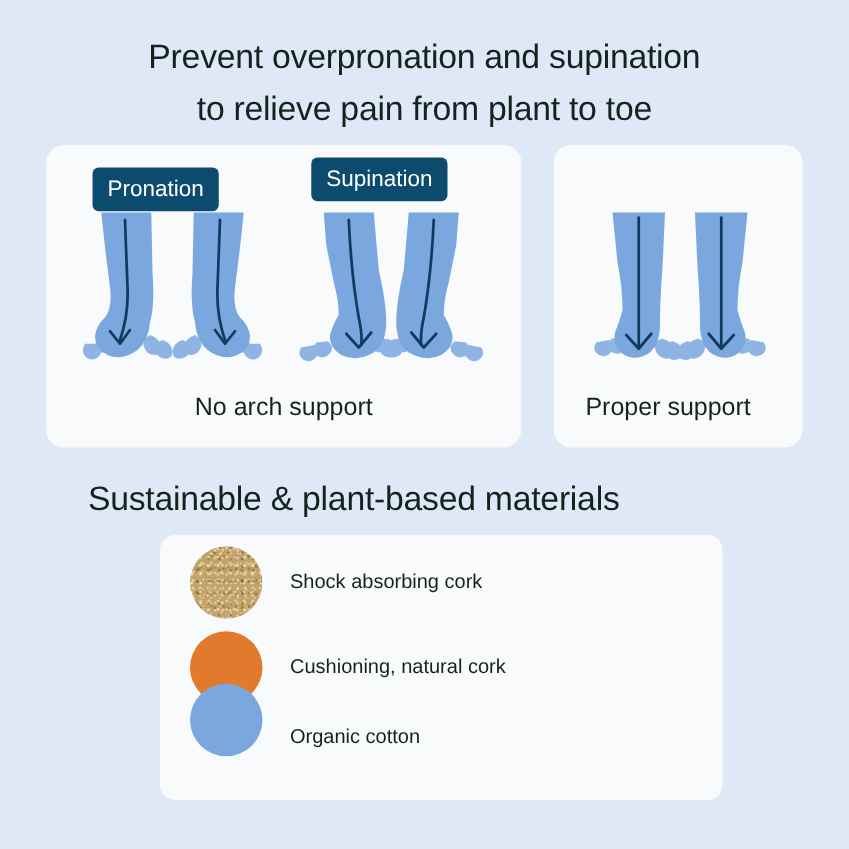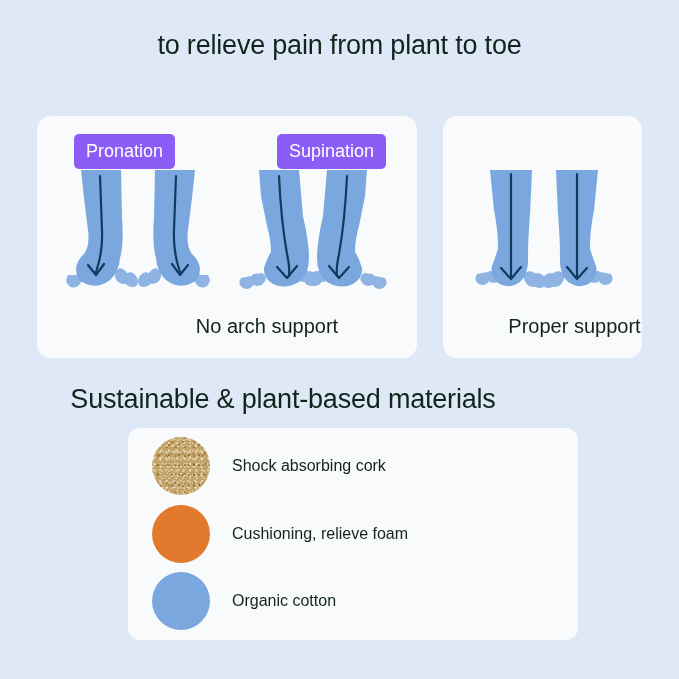--- a/index.html
+++ b/index.html
@@ -66,49 +66,48 @@
     left: 128px;
     top: 428px;
     width: 450px;
     height: 212px;
     border-radius: 12px;
   }
 
   
   .badge {
     position: absolute;
-    background: #8b5cf6;
+    background: #0c4a6e;
     color: #ffffff;
     font-size: 18px;
     line-height: 20px;
     border-radius: 5px;
     padding: 7px 12px 8px 12px;
     white-space: nowrap;
     font-weight: 400;
   }
   #badge-pronation { left: 74px; top: 134px; }
-  #badge-supination { left: 249px; top: 134px; margin-left: 28px; }
+  #badge-supination { left: 249px; top: 126px; }
 
   
   .leg-group {
     position: absolute;
   }
   #legs-pronation { left: 62px; top: 168px; }
   #legs-supination { left: 237px; top: 168px; }
   #legs-proper    { left: 474px; top: 168px; }
 
   
   .caption {
     position: absolute;
     font-size: 20px;
     line-height: 26px;
     color: #12241d;
     text-align: center;
     font-weight: 400;
-    padding-left: 40px;
   }
   #caption-no-support {
     left: 37px;
     top: 313px;
     width: 380px;
   }
   #caption-proper-support {
     left: 443px;
     top: 313px;
     width: 183px;
@@ -116,21 +115,21 @@
 
   
   .material-row {
     position: absolute;
     left: 152px;
     display: flex;
     align-items: center;
   }
   #material-row-0 { top: 437px; }
   #material-row-1 { top: 505px; }
-  #material-row-2 { top: 572px; }
+  #material-row-2 { top: 547px; align-items: flex-end; }
 
   .swatch {
     width: 58px;
     height: 58px;
     border-radius: 50%;
     flex: 0 0 auto;
   }
   .swatch-cork {
     background-color: #c3a367;
     background-image:
@@ -153,20 +152,21 @@
     line-height: 30px;
     color: #12241d;
     white-space: nowrap;
     font-weight: 400;
   }
 </style>
 </head>
 <body>
 
 <div class="headline">
+  <span class="hl-line">Prevent overpronation and supination</span>
   <span class="hl-line">to relieve pain from plant to toe</span>
 </div>
 
 <div class="card" id="card-no-support"></div>
 
 <div class="badge" id="badge-pronation">Pronation</div>
 <div class="badge" id="badge-supination">Supination</div>
 
 <div class="leg-group" id="legs-pronation">
   <svg width="152" height="132" viewBox="0 0 152 132">
@@ -263,19 +263,19 @@
 
 <div class="card" id="card-materials"></div>
 
 <div class="material-row" id="material-row-0">
   <span class="swatch swatch-cork"></span>
   <span class="material-label">Shock absorbing cork</span>
 </div>
 
 <div class="material-row" id="material-row-1">
   <span class="swatch swatch-foam"></span>
-  <span class="material-label">Cushioning, relieve foam</span>
+  <span class="material-label">Cushioning, natural cork</span>
 </div>
 
 <div class="material-row" id="material-row-2">
   <span class="swatch swatch-cotton"></span>
   <span class="material-label">Organic cotton</span>
 </div>
 
 </body></html>

